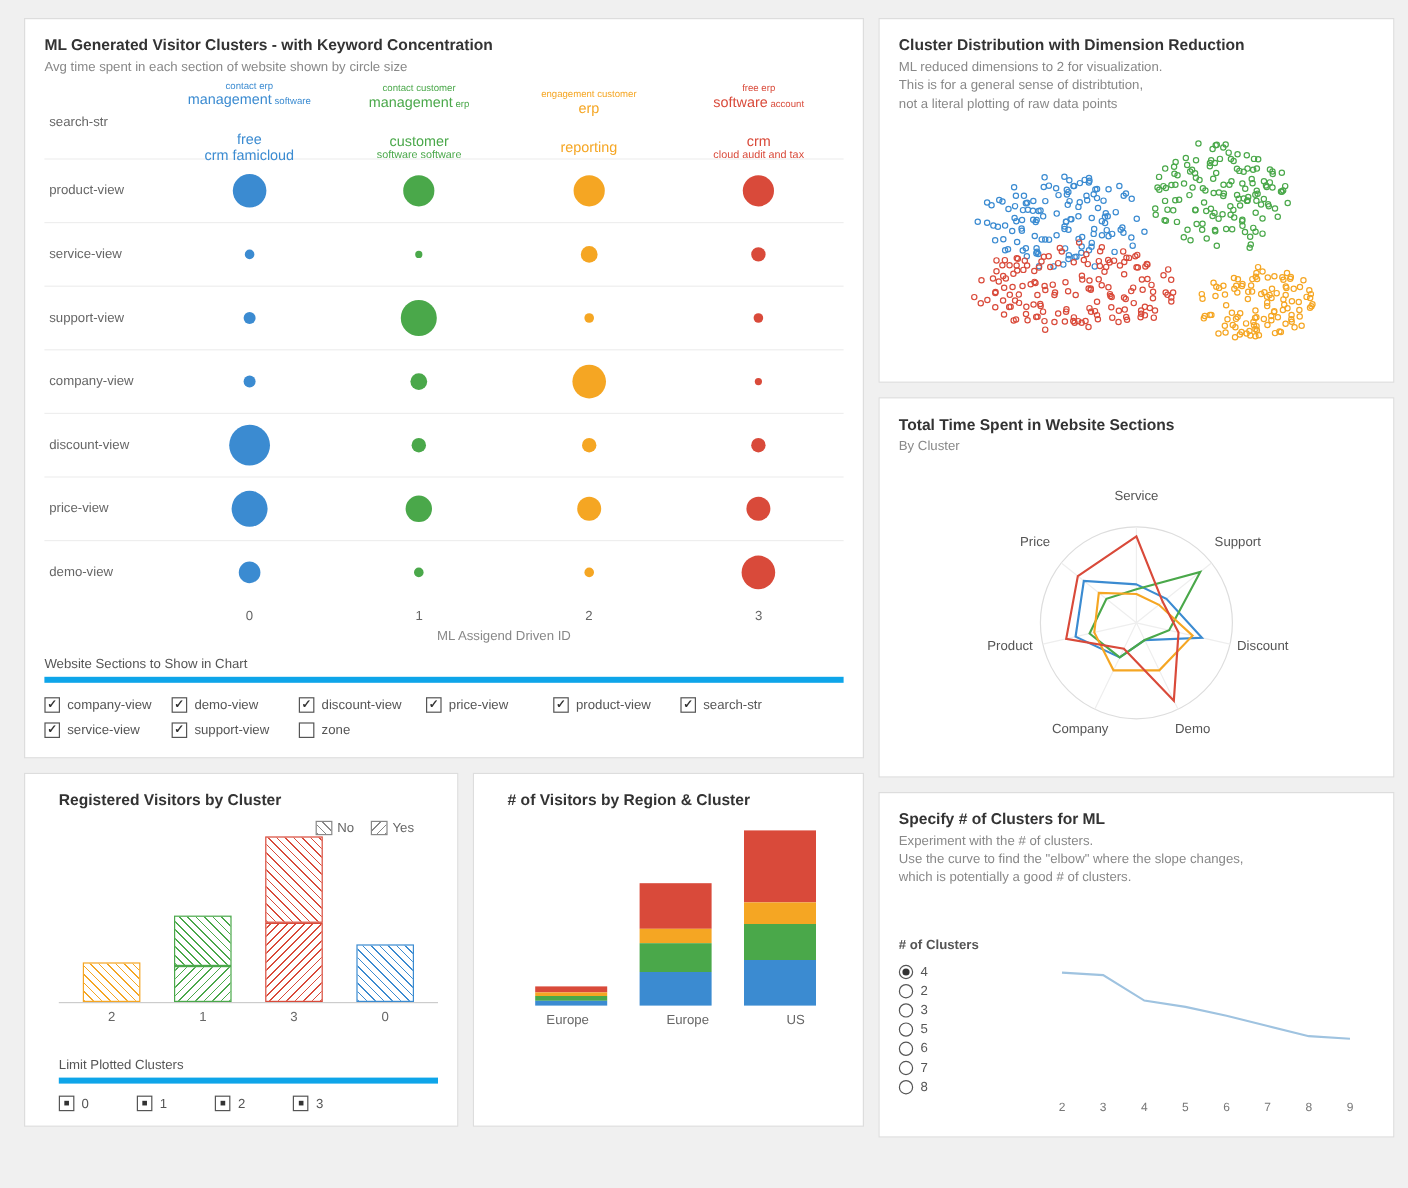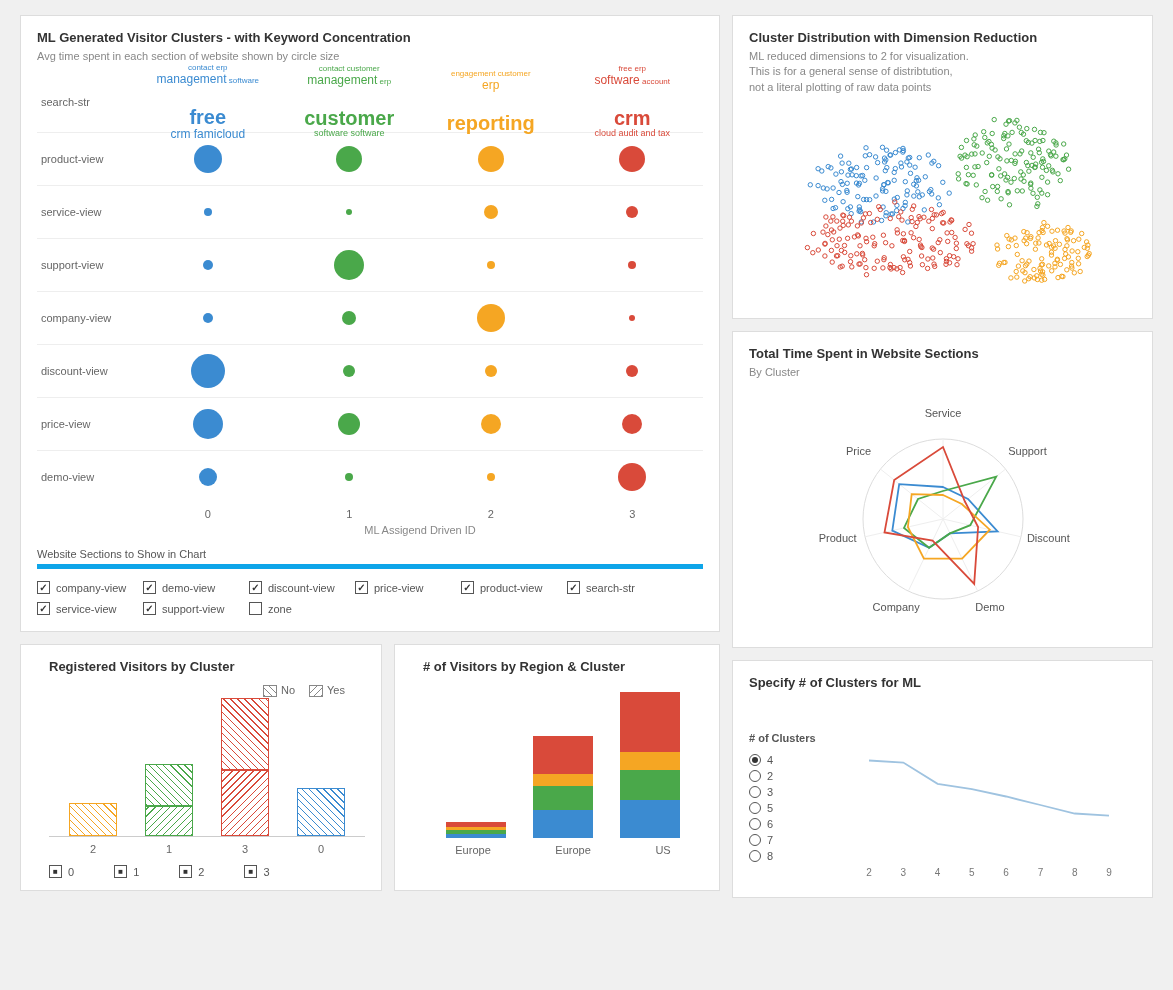--- a/index.html
+++ b/index.html
@@ -15,21 +15,21 @@
   .panel-title { font-size:13px; font-weight:bold; color:#333; margin-bottom:4px;}
   .panel-sub { font-size:11px; color:#888; margin-bottom:8px; line-height:1.4;}
   .bubble-area { position:relative; height:430px; }
   .bubble-row { display:flex; align-items:center; height:53px; border-top:1px solid #eee;}
   .bubble-row:first-child { border-top:none; height:60px;}
   .row-label { width:100px; font-size:11px; color:#666; text-align:left; padding-left:4px;}
   .bubble-cells { flex:1; display:flex; }
   .bubble-cell { flex:1; display:flex; align-items:center; justify-content:center; position:relative;}
   .bubble { border-radius:50%; }
   .wordcloud { font-size:9px; line-height:1.1; text-align:center; width:120px;}
-  .wc-big { font-size:20px; font-weight:bold;margin-top:20px;}
+  .wc-big { font-size:12px; font-weight:normal;margin-top:20px;}
   .wc-med { font-size:12px;}
   .axis-row { display:flex; padding-left:100px;}
   .axis-cell { flex:1; text-align:center; font-size:11px; color:#666; padding-top:6px;}
   .axis-label { text-align:center; font-size:11px; color:#888; padding-top:4px; padding-left:100px;}
   .section-hdr { font-size:11px; color:#555; border-bottom:5px solid #0ea5e9; padding:6px 0 4px 0; margin-top:6px;}
   .check-grid { display:flex; flex-wrap:wrap; padding-top:8px;}
   .check-item { width:106px; display:flex; align-items:center; gap:6px; font-size:11px; color:#555; padding:4px 0;}
   .chk { width:13px; height:13px; border:1.5px solid #555; display:inline-flex; align-items:center; justify-content:center; font-size:10px; line-height:1;}
   .chk.checked::after { content:"✓"; color:#333; font-weight:bold;}
   .bottom-row { display:flex; gap:12px;}
@@ -48,21 +48,21 @@
   .tri-grid { display:flex; gap:40px; padding-top:10px;}
   .tri-item { display:flex; align-items:center; gap:6px; font-size:11px; color:#555;}
   .tri-box { width:13px; height:13px; border:1.5px solid #555; display:inline-flex; align-items:center; justify-content:center;}
   .tri-box.on::after { content:"■"; font-size:8px; color:#333;}
   .radar-wrap { display:flex; justify-content:center; padding:10px 0 6px 0;}
   .radio-list { display:flex; flex-direction:column; gap:4px; padding-top:4px; font-size:11px; color:#555;}
   .radio-item { display:flex; align-items:center; gap:6px;}
   .radio-circ { width:12px; height:12px; border:1.5px solid #555; border-radius:50%; display:inline-flex; align-items:center; justify-content:center;}
   .radio-circ.sel::after { content:""; width:6px; height:6px; background:#333; border-radius:50%;}
   .elbow-wrap { flex:1; position:relative;}
-  .cluster-flex { display:flex; gap:20px;margin-top:42px;}
+  .cluster-flex { display:flex; gap:36px;margin-top:42px;}
   .c0 { color:#3b8bd1;} .bg0{background:#3b8bd1;}
   .c1 { color:#4aa84a;} .bg1{background:#4aa84a;}
   .c2 { color:#f5a623;} .bg2{background:#f5a623;}
   .c3 { color:#d94a3a;} .bg3{background:#d94a3a;}
   .hatch { background-image: repeating-linear-gradient(45deg, currentColor 0, currentColor 1px, transparent 1px, transparent 5px); background-color:transparent;}
   .hatch-rev { background-image: repeating-linear-gradient(-45deg, currentColor 0, currentColor 1px, transparent 1px, transparent 5px); background-color:transparent;}
   .scatter-svg { width:100%; height:200px;}
 </style>
 </head>
 <body>
@@ -307,20 +307,21 @@
                 <div class="bar-seg hatch" style="color: rgb(59, 139, 209); border-color: rgb(59, 139, 209); height: 48px;"></div>
               </div>
             </div>
           <div class="bar-labels" id="reg-labels">
               <span>2</span>
               <span>1</span>
               <span>3</span>
               <span>0</span>
             </div>
 
+          <div class="section-hdr" style="margin-top:22px;">Limit Plotted Clusters</div>
           <div class="tri-grid" id="limit-grid">
               <div class="tri-item">
                 <span class="tri-box on"></span>
                 <span>0</span>
               </div>
               <div class="tri-item">
                 <span class="tri-box on"></span>
                 <span>1</span>
               </div>
               <div class="tri-item">
@@ -938,20 +939,21 @@
               <path d="M160.0,88.0 L185.0,100.0 L214.6,132.5 L166.9,134.4 L146.1,148.8 L109.3,131.6 L116.2,85.1 Z" fill="none" stroke="#3b8bd1" stroke-width="1.8"></path>
               <path d="M160.0,92.0 L213.2,77.6 L187.3,126.2 L166.9,134.4 L146.1,148.8 L121.0,128.9 L135.0,100.0 Z" fill="none" stroke="#4aa84a" stroke-width="1.8"></path>
               <path d="M160.0,96.0 L178.8,105.0 L206.8,130.7 L179.1,159.6 L140.9,159.6 L124.9,128.0 L128.7,95.1 Z" fill="none" stroke="#f5a623" stroke-width="1.8"></path>
               <path d="M160.0,48.0 L181.9,102.5 L195.1,128.0 L191.2,184.9 L149.6,141.6 L101.5,133.4 L111.2,81.1 Z" fill="none" stroke="#d94a3a" stroke-width="1.8"></path>
             </svg>
         </div>
       </div>
 
       <div class="panel">
         <div class="panel-title">Specify # of Clusters for ML</div>
+        <div class="panel-sub" id="elbow-sub">Experiment with the # of clusters.<br>Use the curve to find the "elbow" where the slope changes,<br>which is potentially a good # of clusters.</div>
         <div class="cluster-flex">
           <div style="width:80px;">
             <div style="font-size:11px;font-weight:bold;color:#555;padding-bottom:6px;"># of Clusters</div>
             <div class="radio-list" id="radio-list">
                 <div class="radio-item">
                   <span class="radio-circ sel"></span>
                   <span>4</span>
                 </div>
                 <div class="radio-item">
                   <span class="radio-circ"></span>

